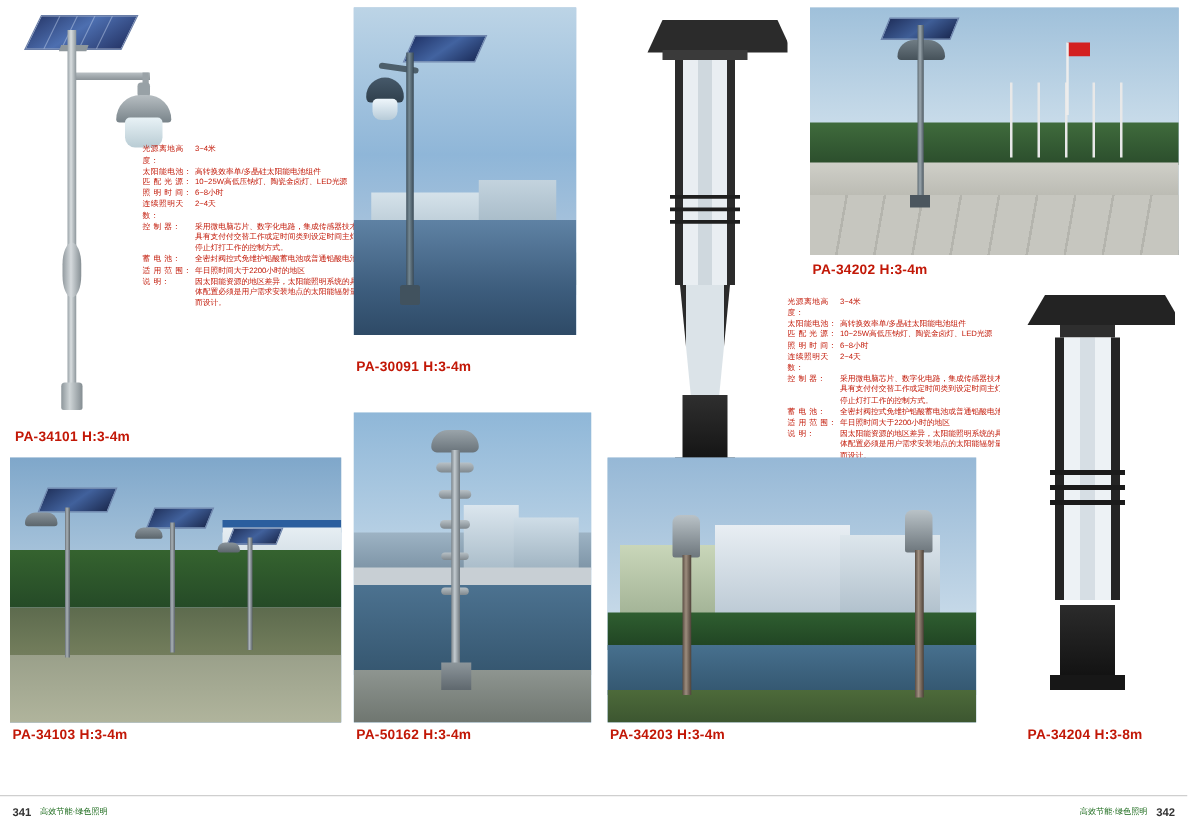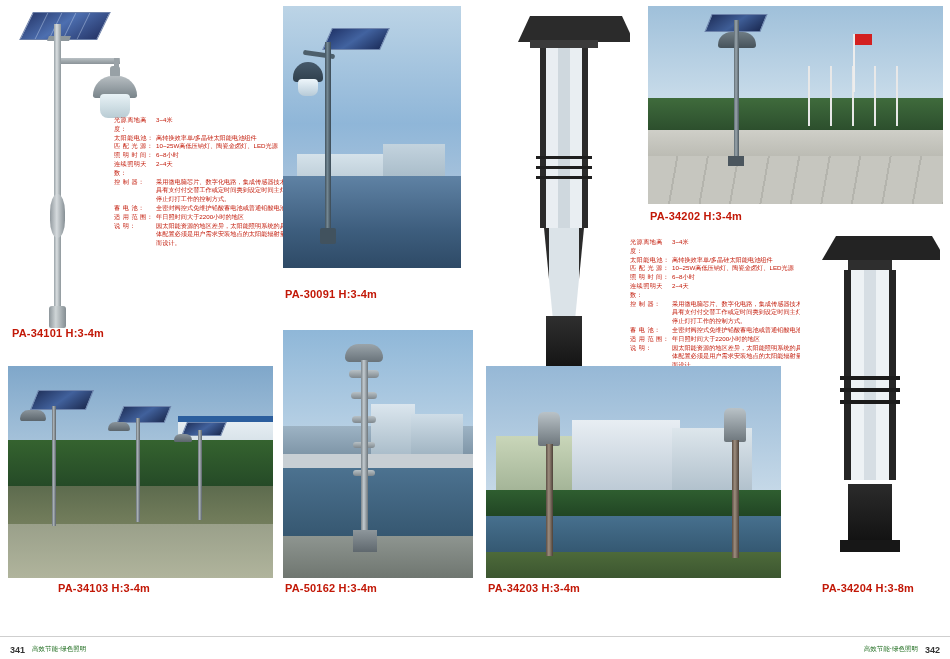--- a/index.html
+++ b/index.html
@@ -163,21 +163,21 @@
     <div class="panelbar"></div>
     <div class="arm"></div>
     <div class="armv"></div>
     <div class="ftip"></div>
     <div class="lamp"></div>
     <div class="glass"></div>
     <div class="pole"></div>
     <div class="bulge"></div>
     <div class="base"></div>
   </div>
-  <div class="cap" style="left:12px;top:327px;">PA-34101 H:3-4m</div>
+  <div class="cap" style="left:12px;top:344px;">PA-34101 H:3-4m</div>
 
   <div class="spec" id="specLeft" style="left:114px;top:116px;">
       <div class="row">
         <div class="lbl">光源离地高度：</div>
         <div class="val">3~4米</div>
       </div>
       <div class="row">
         <div class="lbl">太阳能电池：</div>
         <div class="val">高转换效率单/多晶硅太阳能电池组件</div>
       </div>
@@ -240,21 +240,21 @@
     <div class="p" style="left:44px;top:40px;height:120px;"></div>
 
     <div class="pan" style="left:112px;top:40px;width:46px;height:15px;"></div>
     <div class="lm" style="left:100px;top:56px;width:22px;height:9px;"></div>
     <div class="p" style="left:128px;top:52px;height:104px;"></div>
 
     <div class="pan" style="left:176px;top:56px;width:38px;height:12px;"></div>
     <div class="lm" style="left:166px;top:68px;width:18px;height:8px;"></div>
     <div class="p" style="left:190px;top:64px;height:90px;"></div>
   </div>
-  <div class="cap" style="left:10px;top:582px;margin-left:48px;">PA-34103 H:3-4m</div>
+  <div class="cap" style="left:10px;top:582px;">PA-34103 H:3-4m</div>
 
   <div class="photo" id="p34104">
     <div class="sky"></div>
     <div class="far"></div>
     <div class="bldA"></div>
     <div class="bldB"></div>
     <div class="bridge"></div>
     <div class="water"></div>
     <div class="quay"></div>
     <div class="top"></div>

